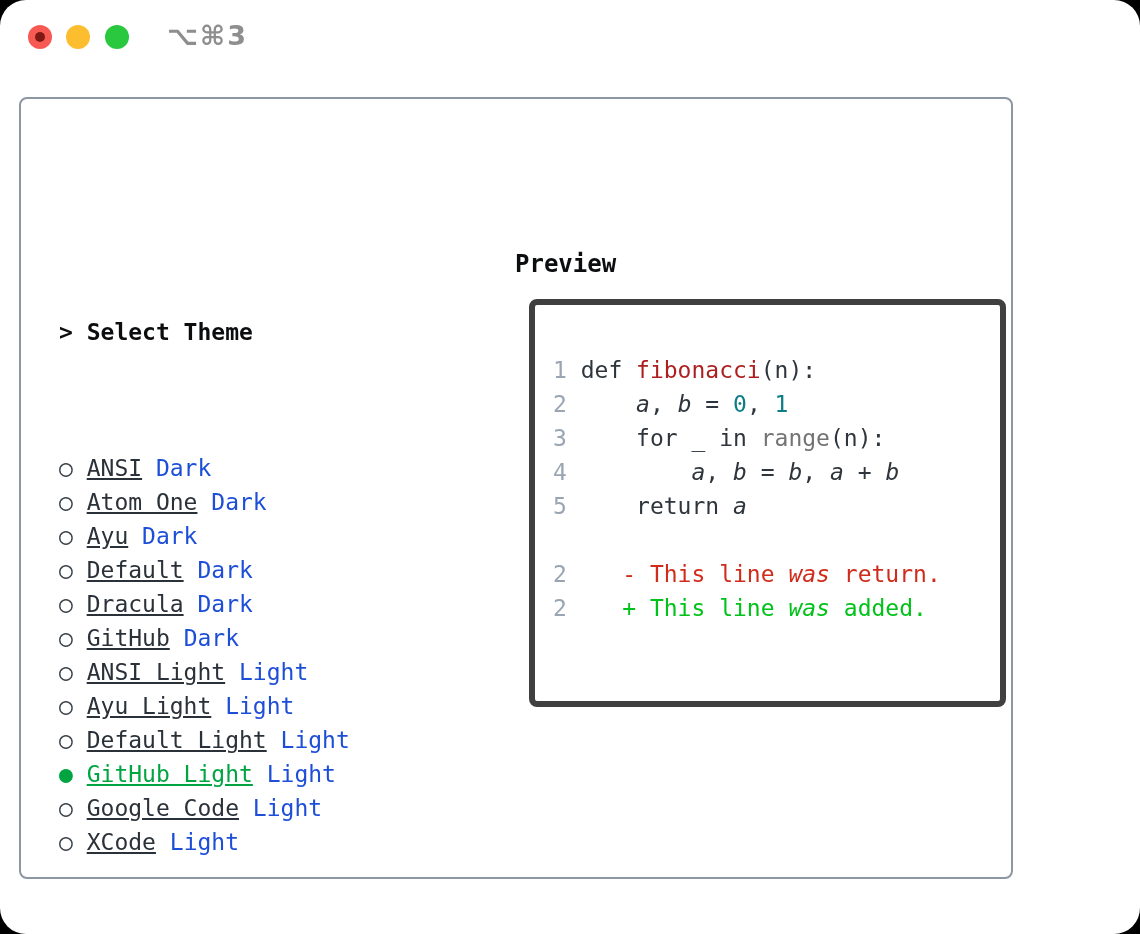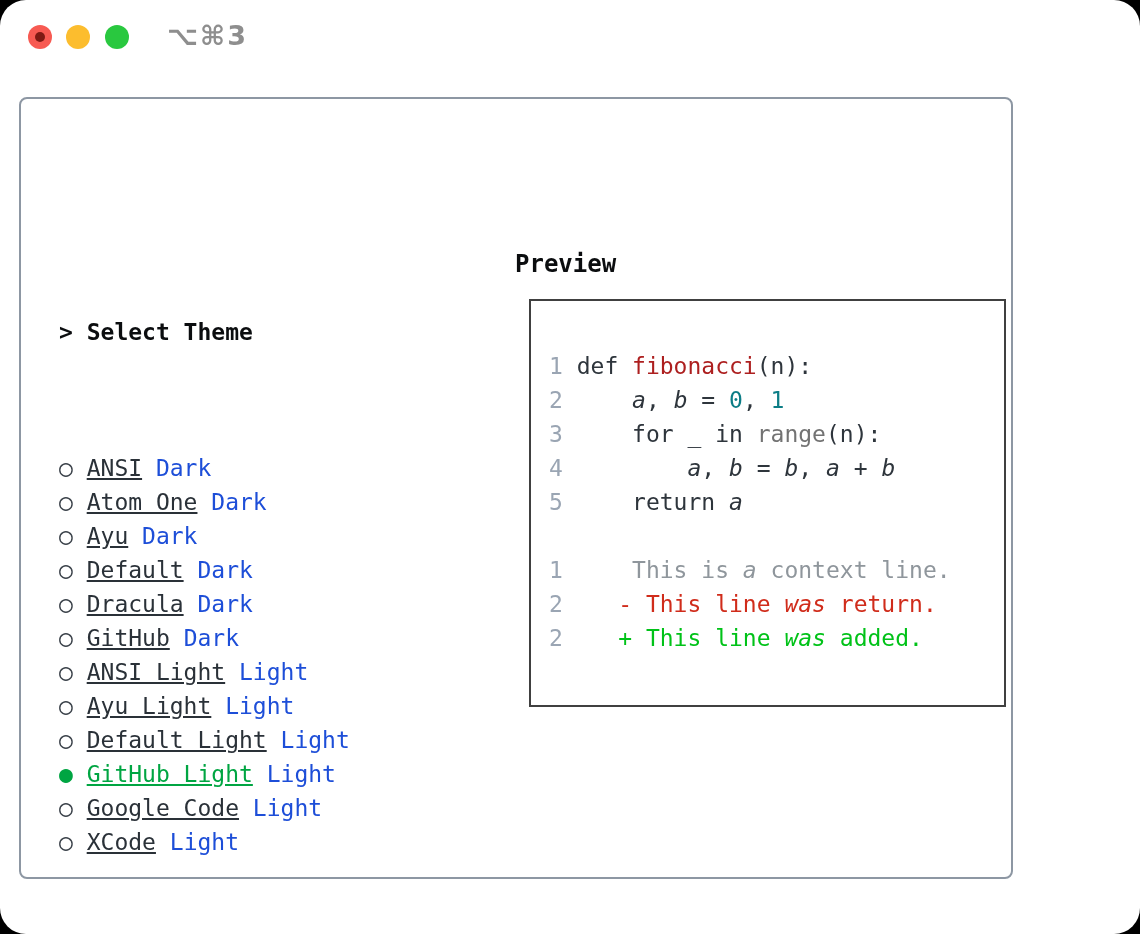--- a/index.html
+++ b/index.html
@@ -50,21 +50,21 @@
   .theme-name.sel{color:#00a542;}
   .variant{color:#1d4ed8;}
   
   .preview-title{
     position:absolute;left:494px;top:148px;
     font-size:24px;line-height:34px;font-weight:700;color:#0b0d0f;
   }
   .preview-box{
     position:absolute;left:508px;top:200px;width:477px;height:408px;
     box-sizing:border-box;
-    border:2px solid #404040;border-radius:0;background:#fff;
+    border:6px solid #404040;border-radius:8px;background:#fff;
     padding:48px 0 0 18px;
     font-size:23px;line-height:34px;
     overflow:hidden;
   }
   .code-line{height:34px;white-space:pre;}
   .lineno{display:inline-block;width:2ch;color:#9aa5b3;}
   .tk-plain{color:#2e353c;}
   .tk-var{color:#2e353c;font-style:italic;}
   .tk-fn{color:#ad1f1f;}
   .tk-num{color:#0c7d86;}
@@ -110,19 +110,18 @@
 
     <div class="preview-title">Preview</div>
 
     <div class="preview-box" id="preview-box">
         <div class="code-line"><span class="lineno">1</span><span class="tk-plain">def </span><span class="tk-fn">fibonacci</span><span class="tk-plain">(n):</span></div>
         <div class="code-line"><span class="lineno">2</span><span class="tk-plain">    </span><span class="tk-var">a</span><span class="tk-plain">, </span><span class="tk-var">b</span><span class="tk-plain"> = </span><span class="tk-num">0</span><span class="tk-plain">, </span><span class="tk-num">1</span></div>
         <div class="code-line"><span class="lineno">3</span><span class="tk-plain">    for _ in </span><span class="tk-builtin">range</span><span class="tk-plain">(n):</span></div>
         <div class="code-line"><span class="lineno">4</span><span class="tk-plain">        </span><span class="tk-var">a</span><span class="tk-plain">, </span><span class="tk-var">b</span><span class="tk-plain"> = </span><span class="tk-var">b</span><span class="tk-plain">, </span><span class="tk-var">a</span><span class="tk-plain"> + </span><span class="tk-var">b</span></div>
         <div class="code-line"><span class="lineno">5</span><span class="tk-plain">    return </span><span class="tk-var">a</span></div>
         <div class="code-line"><span class="lineno"> </span></div>
-        <div class="code-line"><span class="lineno">1</span><span class="tk-ctx">    This is </span><span class="tk-ctx_i">a</span><span class="tk-ctx"> context line.</span></div>
         <div class="code-line"><span class="lineno">2</span><span class="tk-del">   - This line </span><span class="tk-del_i">was</span><span class="tk-del"> return.</span></div>
         <div class="code-line"><span class="lineno">2</span><span class="tk-add">   + This line </span><span class="tk-add_i">was</span><span class="tk-add"> added.</span></div>
       </div>
 
   </div>
 </div>
 
 </body></html>

